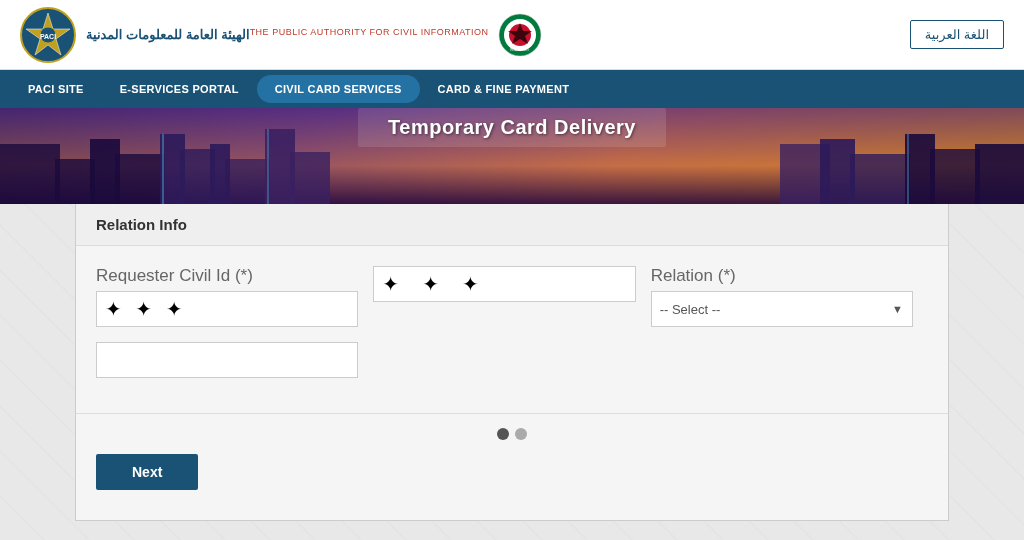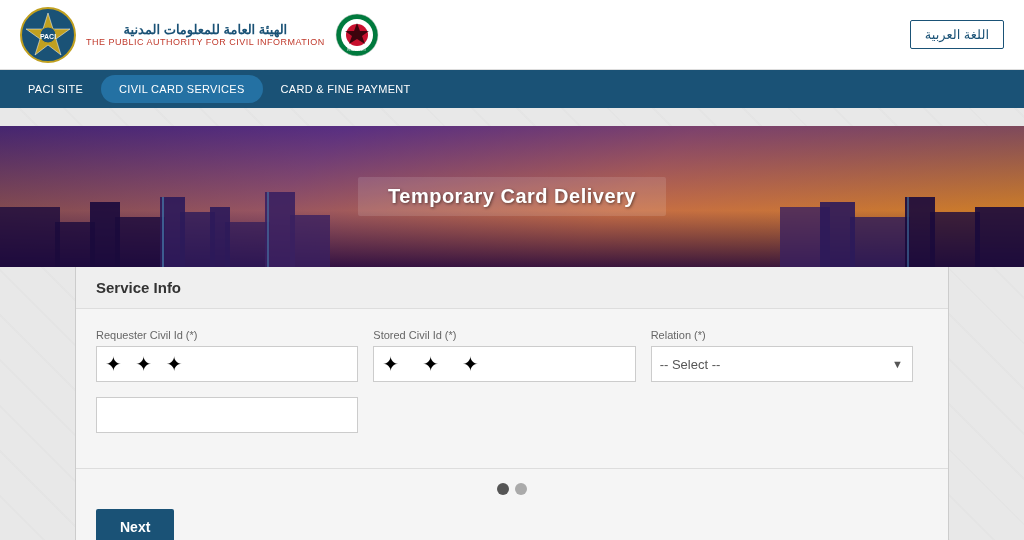--- a/index.html
+++ b/index.html
@@ -25,22 +25,22 @@
       display: flex;
       align-items: center;
       gap: 10px;
     }
     .logo-emblem {
       width: 56px;
       height: 56px;
     }
     .logo-text-area {
       display: flex;
-      flex-direction: column;
-      align-items: center;
+      flex-direction: row;
+      align-items: flex-start;
     }
     .logo-arabic {
       font-size: 13px;
       color: #1a5276;
       font-weight: bold;
       direction: rtl;
     }
     .logo-english {
       font-size: 9px;
       color: #c0392b;
@@ -67,42 +67,41 @@
       background: #1a5276;
       display: flex;
       align-items: center;
       height: 38px;
       padding: 0 10px;
       gap: 0;
     }
     .nav-item {
       color: #fff;
       font-size: 11px;
-      font-weight: normal;
+      font-weight: bold;
       padding: 12px 18px;
       height: 28px;
       display: flex;
       align-items: center;
       cursor: pointer;
       letter-spacing: 0.3px;
       white-space: nowrap;
       text-transform: uppercase;
     }
     .nav-item.active { background: #2471a3; border-radius: 16px; }
 
     
     .hero {
       position: relative;
-      height: 141px;
+      height: 96px;
       overflow: hidden;
       background: linear-gradient(135deg, #2c1f5e 0%, #6a3d9a 30%, #e07b54 60%, #f0a500 100%);
       display: flex;
-      align-items: center;
+      align-items: flex-start;
       justify-content: center;
-      margin-top: 18px;
     }
     .hero-title-wrap {
       position: relative;
       z-index: 2;
       background: rgba(255,255,255,0.12);
       padding: 8px 30px;
       border-radius: 2px;
     }
     .hero-title {
       color: #fff;
@@ -134,21 +133,21 @@
       padding: 20px 20px 10px 20px;
       display: flex;
       flex-wrap: wrap;
       gap: 0;
     }
     .field-group {
       flex: 0 0 33.333%;
       padding: 0 15px 15px 0;
     }
     .field-label {
-      font-size: 11px;
+      font-size: 17px;
       color: #666;
       margin-bottom: 5px;
       display: block;
     }
     .field-input {
       width: 100%;
       height: 36px;
       border: 1px solid #ccc;
       background: #fff;
       padding: 0 8px;
@@ -204,21 +203,21 @@
     .dot.active { background: #555; }
 
     
     .btn-area {
       padding: 0 20px 10px 20px;
     }
     .btn-next {
       background: #1a5276;
       color: #fff;
       border: none;
-      padding: 10px 24px;
+      padding: 10px 36px;
       font-size: 14px;
       font-weight: bold;
       cursor: pointer;
       border-radius: 2px;
     }
 
     
     .watermark-bg {
       position: fixed;
       top: 0; left: 0; right: 0; bottom: 0;
@@ -257,20 +256,21 @@
       <circle cx="22" cy="22" r="11" fill="#c8102e"></circle>
       <polygon points="22,10 25,18 34,18 27,23 30,31 22,26 14,31 17,23 10,18 19,18" fill="#000" opacity="0.7"></polygon>
       <text x="22" y="38" text-anchor="middle" fill="#fff" font-size="5">KUWAIT</text>
     </svg>
   </div>
   <button class="lang-btn">اللغة العربية</button>
 </div>
 
 <nav class="navbar">
   <div class="nav-item">PACI SITE</div>
+  <div class="nav-item">E-SERVICES PORTAL</div>
   <div class="nav-item active">CIVIL CARD SERVICES</div>
   <div class="nav-item">CARD &amp; FINE PAYMENT</div>
 </nav>
 
 <div class="hero">
   <div style="position:absolute;top:0;left:0;right:0;bottom:0;background:linear-gradient(180deg,rgba(80,40,120,0.7) 0%,rgba(180,100,60,0.6) 60%,rgba(40,10,60,0.9) 100%);z-index:1;"></div>
 
   <svg style="position:absolute;bottom:0;left:0;width:100%;height:80px;z-index:1;" viewBox="0 0 1024 80" preserveAspectRatio="none" xmlns="http://www.w3.org/2000/svg">
     <rect x="0" y="20" width="60" height="60" fill="#1a0a3c" opacity="0.8"></rect>
     <rect x="55" y="35" width="40" height="45" fill="#1a0a3c" opacity="0.8"></rect>
@@ -293,32 +293,31 @@
     <rect x="267" y="5" width="2" height="75" fill="#4a8ab5" opacity="0.5"></rect>
     <rect x="907" y="10" width="2" height="70" fill="#4a8ab5" opacity="0.5"></rect>
   </svg>
   <div class="hero-title-wrap" style="z-index:2;">
     <h1 class="hero-title">Temporary Card Delivery</h1>
   </div>
 </div>
 
 <div class="form-container">
   <div class="service-info-header">
-    <span>Service Info</span>
+    <span>Relation Info</span>
   </div>
 
   <div class="form-fields">
 
     <div class="field-group">
       <label class="field-label">Requester Civil Id (*)</label>
       <input class="field-input" type="text" value="✦ ✦ ✦" style="font-size: 20px; letter-spacing: 4px;">
     </div>
 
     <div class="field-group">
-      <label class="field-label">Stored Civil Id (*)</label>
       <input class="field-input" type="text" value="✦  ✦  ✦" style="font-size: 20px; letter-spacing: 4px;">
     </div>
 
     <div class="field-group">
       <label class="field-label">Relation (*)</label>
       <div class="select-wrapper">
         <select class="field-select">
           <option>-- Select --</option>
           <option>Self</option>
           <option>Spouse</option>

